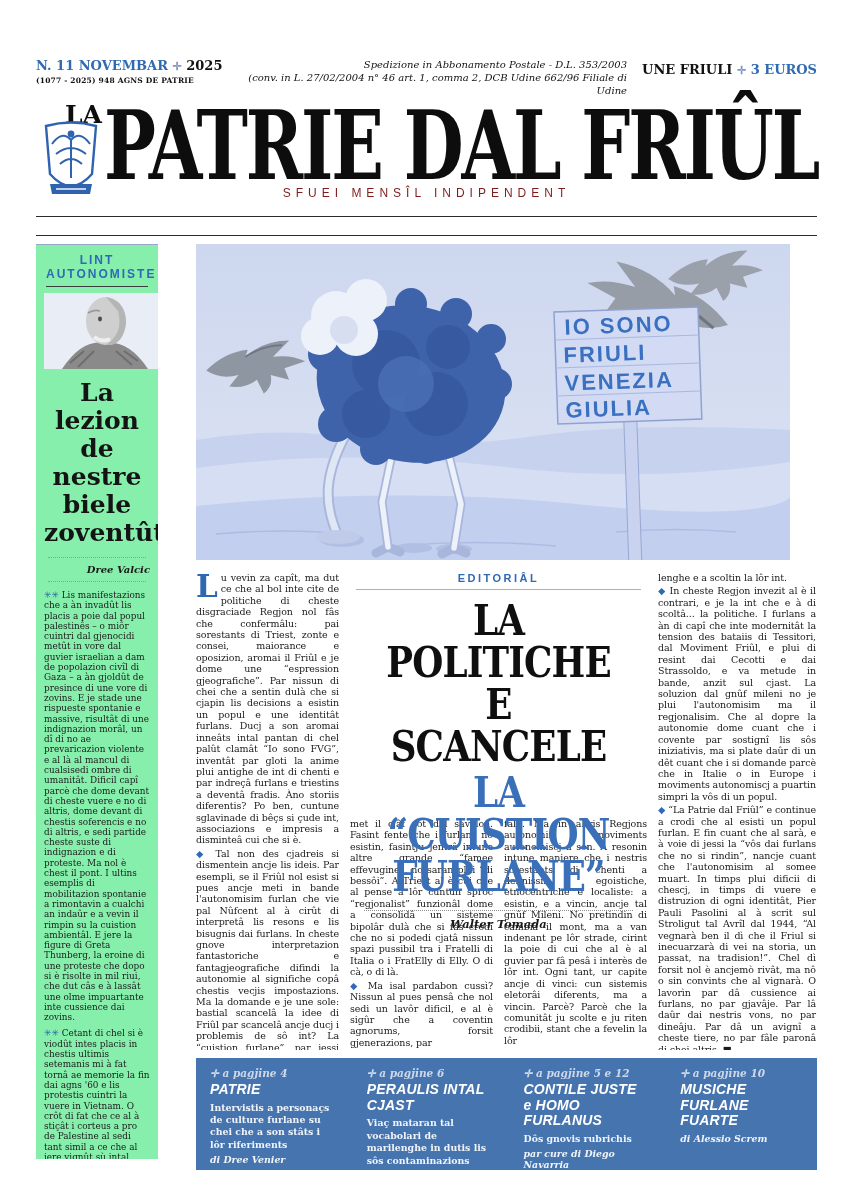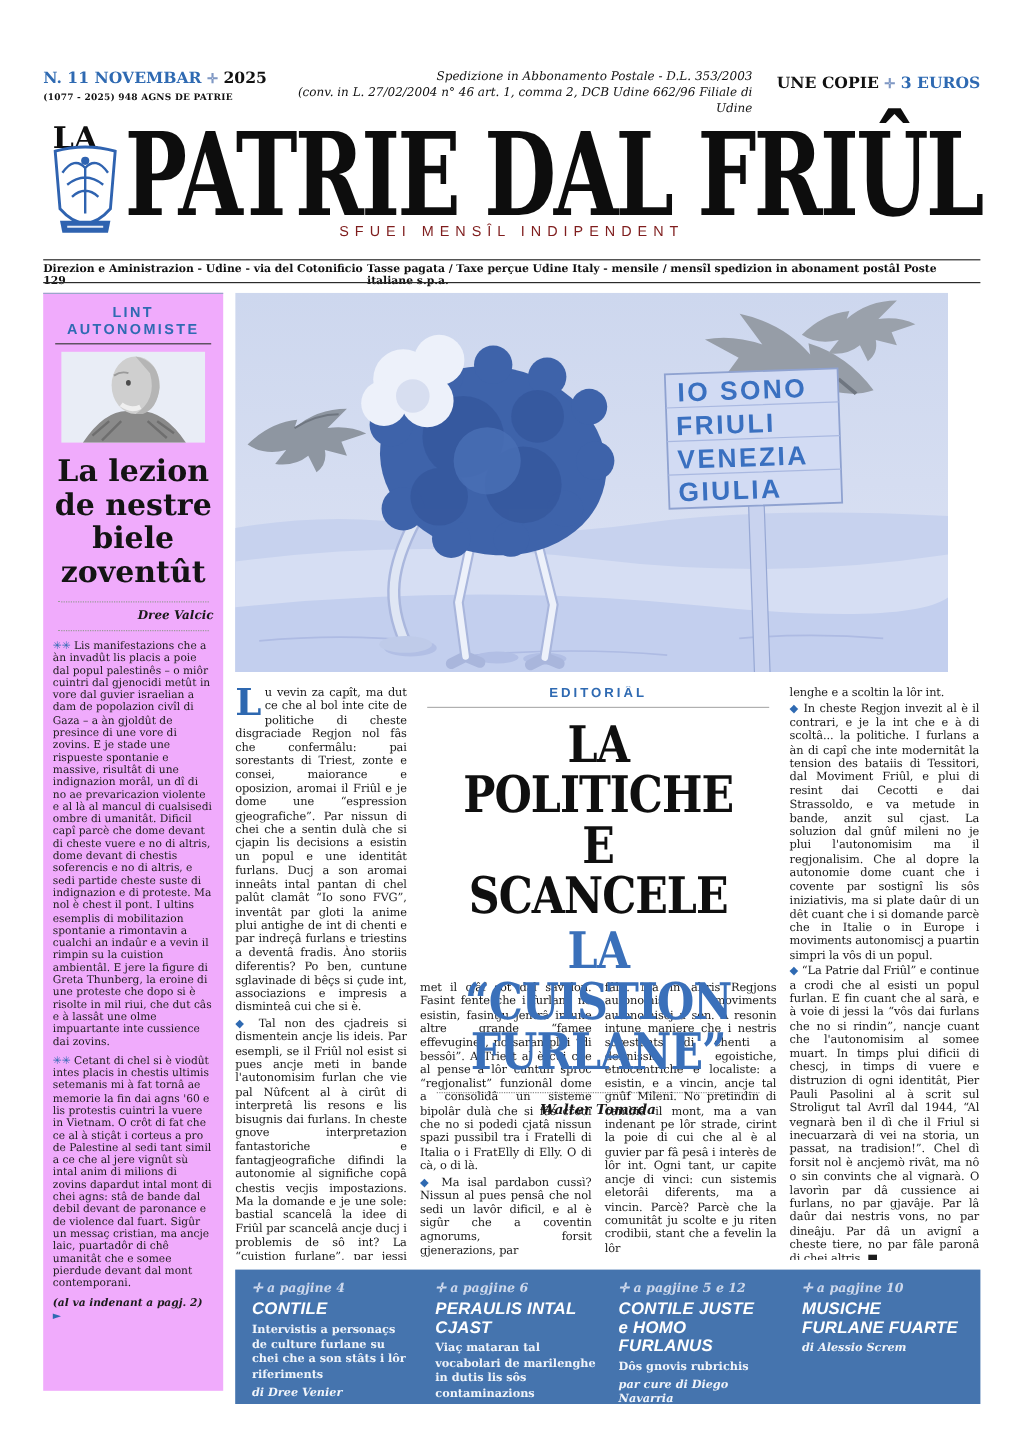--- a/index.html
+++ b/index.html
@@ -13,33 +13,33 @@
   .tb-issue{font-weight:bold;font-size:13px;color:#2f6ab2;}
   .tb-issue .year{color:#111;}
   .cross{color:#7f98c4;font-size:11px;}
   .tb-agns{font-size:7.5px;font-weight:bold;color:#111;margin-top:3px;letter-spacing:.2px;}
   .tb-center{position:absolute;left:190px;right:190px;top:0;text-align:right;font-style:italic;
              font-size:10px;line-height:13px;color:#111;}
   .tb-right{position:absolute;right:0;top:4px;font-weight:bold;font-size:13px;color:#111;white-space:nowrap;}
   .tb-right .price{color:#2f6ab2;}
 
   
-  .mast-la{position:absolute;left:44px;top:84px;font-weight:bold;font-size:25px;color:#0d0d0d;}
+  .mast-la{position:absolute;left:65px;top:84px;font-weight:bold;font-size:25px;color:#0d0d0d;}
   .crest{position:absolute;left:38px;top:102px;}
   .mast-title{position:absolute;left:104px;top:82px;font-weight:bold;font-size:96px;line-height:1;
               letter-spacing:-3px;transform:scaleX(.72);transform-origin:left top;white-space:nowrap;color:#0d0d0d;}
   .subtitle{position:absolute;left:36px;right:34px;top:170px;text-align:center;
             font-family:"Liberation Sans",sans-serif;font-size:12px;letter-spacing:5px;color:#7f1d1d;}
   .rule1{position:absolute;left:36px;right:34px;top:200px;border-top:1px solid #2b2b2b;}
   .rule2{position:absolute;left:36px;right:34px;top:219px;border-top:1px solid #2b2b2b;}
   .addr{position:absolute;left:36px;right:34px;top:204px;display:flex;justify-content:space-between;
         font-size:9px;font-weight:bold;color:#111;}
 
   
-  .sb{position:absolute;left:36px;top:228px;width:150px;height:915px;background:#f0abfc;
+  .sb{position:absolute;left:36px;top:228px;width:122px;height:915px;background:#86efac;
       border-top:1px solid #9aa7c9;box-sizing:border-box;padding:8px 8px 10px;overflow:hidden;}
   .sb-head{font-family:"Liberation Sans",sans-serif;font-weight:bold;font-size:12px;letter-spacing:2px;
            color:#2f6ab2;text-align:center;padding-bottom:5px;border-bottom:1px solid #3c3c3c;margin:0 2px 6px;}
   .sb-photo{display:block;margin:2px auto 0;}
   .sb-hl{font-weight:bold;font-size:25px;line-height:1.12;text-align:center;margin:10px 0;color:#141414;
          white-space:pre-line;}
   .sb-dot{border-top:1px dotted #9a9a9a;margin:6px 4px;}
   .sb-author{font-weight:bold;font-style:italic;font-size:10px;text-align:right;}
   .sb-body{margin-top:8px;}
   .sb-body p{font-size:8.9px;line-height:10.3px;margin:0 0 6px;color:#1c1c1c;text-align:left;}
@@ -59,59 +59,55 @@
             color:#2f6ab2;text-align:center;padding-bottom:5px;border-bottom:1px solid #b0b0b0;margin-bottom:10px;}
   .ed-hl{font-weight:bold;font-size:42px;line-height:1.0;text-align:center;letter-spacing:-1px;
          transform:scaleX(.85);transform-origin:center top;white-space:pre-line;margin:0;}
   .ed-hl.black{color:#0f0f0f;}
   .ed-hl.blue{color:#3a70ba;margin-top:4px;}
   .ed-dot{border-top:1px dotted #8f8f8f;margin:12px 8px 6px;}
   .ed-author{font-weight:bold;font-style:italic;font-size:11.5px;text-align:center;}
 
   
   .teasers{margin-top:8px;width:621px;height:112px;box-sizing:border-box;background:#4574ae;
-           display:grid;grid-template-columns:repeat(4,1fr);column-gap:18px;padding:9px 14px 10px;overflow:hidden;}
+           display:grid;grid-template-columns:repeat(4,1fr);column-gap:34px;padding:9px 14px 10px;overflow:hidden;}
   .tz-page{font-style:italic;font-weight:bold;font-size:10.5px;color:#cdd8ec;}
   .tz-title{font-family:"Liberation Sans",sans-serif;font-weight:bold;font-style:italic;font-size:14px;
             line-height:1.12;color:#ffffff;margin:3px 0 4px;white-space:pre-line;letter-spacing:.2px;}
   .tz-body{font-weight:bold;font-size:9.4px;line-height:1.32;color:#f0f4fa;}
   .tz-author{font-weight:bold;font-style:italic;font-size:9.4px;color:#f0f4fa;margin-top:3px;white-space:pre-line;}
 </style>
 </head>
 <body>
 
 <div class="page">
 
   <div class="topbar">
     <div class="tb-left">
       <div class="tb-issue"><span>N. 11 NOVEMBAR</span> <span class="cross">✛</span> <span class="year">2025</span></div>
       <div class="tb-agns">(1077 - 2025) 948 AGNS DE PATRIE</div>
     </div>
     <div class="tb-center">
       <div>Spedizione in Abbonamento Postale - D.L. 353/2003</div>
       <div>(conv. in L. 27/02/2004 n° 46 art. 1, comma 2, DCB Udine 662/96 Filiale di Udine</div>
     </div>
-    <div class="tb-right"><span>UNE COPIE</span> <span class="cross">✛</span> <span class="price">3 EUROS</span></div>
+    <div class="tb-right"><span>UNE FRIULI</span> <span class="cross">✛</span> <span class="price">3 EUROS</span></div>
   </div>
 
   <div class="mast-la">LA</div>
   <svg class="crest" width="66" height="92" viewBox="0 0 66 92">
     <path d="M8,8 Q33,1 58,8 L54,56 Q33,80 12,56 Z" fill="none" stroke="#2f63b0" stroke-width="2.4"></path>
     <path d="M14,26 Q24,12 33,22 Q42,12 52,26 M18,36 Q33,24 48,36 M22,46 Q33,36 44,46 M33,22 L33,60" fill="none" stroke="#2f63b0" stroke-width="2"></path>
     <circle cx="33" cy="16" r="3.4" fill="#2f63b0"></circle>
     <path d="M12,66 L54,66 L52,76 L14,76 Z" fill="#2f63b0"></path>
     <path d="M18,71 L48,71" stroke="#e9edf6" stroke-width="1.6"></path>
   </svg>
   <div class="mast-title">PATRIE DAL FRIÛL</div>
   <div class="subtitle">SFUEI MENSÎL INDIPENDENT</div>
   <div class="rule1"></div>
-  <div class="addr">
-    <span>Direzion e Aministrazion - Udine - via del Cotonificio 129</span>
-    <span>Tasse pagata / Taxe perçue Udine Italy - mensile / mensîl spedizion in abonament postâl Poste italiane s.p.a.</span>
-  </div>
   <div class="rule2"></div>
 
   <aside class="sb">
     <div class="sb-head">LINT AUTONOMISTE</div>
     <svg class="sb-photo" width="120" height="76" viewBox="0 0 120 76">
       <rect width="120" height="76" fill="#e9edf6"></rect>
       <path d="M18,76 Q38,46 60,50 Q84,46 104,76 Z" fill="#8a8a8a"></path>
       <path d="M26,70 L40,58 M34,74 L50,58 M72,58 L88,72 M80,58 L94,68" stroke="#6e6e6e" stroke-width="2"></path>
       <ellipse cx="62" cy="28" rx="20" ry="24" fill="#cfcfcf"></ellipse>
       <path d="M62,4 Q82,8 82,30 Q80,48 68,52 L62,52 Q80,40 74,18 Z" fill="#b5b5b5"></path>
@@ -248,21 +244,21 @@
         <p>lenghe e a scoltin la lôr int.</p>
         <p><span class="ac">◆</span> In cheste Regjon invezit al è il contrari, e je la int che e à di scoltâ... la politiche. I furlans a àn di capî che inte modernitât la tension des bataiis di Tessitori, dal Moviment Friûl, e plui di resint dai Cecotti e dai Strassoldo, e va metude in bande, anzit sul cjast. La soluzion dal gnûf mileni no je plui l'autonomisim ma il regjonalisim. Che al dopre la autonomie dome cuant che i covente par sostignî lis sôs iniziativis, ma si plate daûr di un dêt cuant che i si domande parcè che in Italie o in Europe i moviments autonomiscj a puartin simpri la vôs di un popul.</p>
         <p><span class="ac">◆</span> “La Patrie dal Friûl” e continue a crodi che al esisti un popul furlan. E fin cuant che al sarà, e à voie di jessi la “vôs dai furlans che no si rindin”, nancje cuant che l'autonomisim al somee muart. In timps plui dificii di chescj, in timps di vuere e distruzion di ogni identitât, Pier Pauli Pasolini al à scrit sul Stroligut tal Avrîl dal 1944, “Al vegnarà ben il dì che il Friul si inecuarzarà di vei na storia, un passat, na tradision!”. Chel dì forsit nol è ancjemò rivât, ma nô o sin convints che al vignarà. O lavorìn par dâ cussience ai furlans, no par gjavâje. Par lâ daûr dai nestris vons, no par dineâju. Par dâ un avignî a cheste tiere, no par fâle paronâ di chei altris. ■</p>
       </div>
     </div>
 
     
     <div class="teasers">
       <div class="tz">
         <div class="tz-page">✛ a pagjine 4</div>
-        <div class="tz-title">CONTILE</div>
+        <div class="tz-title">PATRIE</div>
         <div class="tz-body">Intervistis a personaçs de culture furlane su chei che a son stâts i lôr riferiments</div>
         <div class="tz-author">di Dree Venier</div>
       </div>
       <div class="tz">
         <div class="tz-page">✛ a pagjine 6</div>
         <div class="tz-title">PERAULIS INTAL CJAST</div>
         <div class="tz-body">Viaç mataran tal vocabolari de marilenghe in dutis lis sôs contaminazions</div>
         <div class="tz-author">di Serena Fogolini</div>
       </div>
       <div class="tz">

